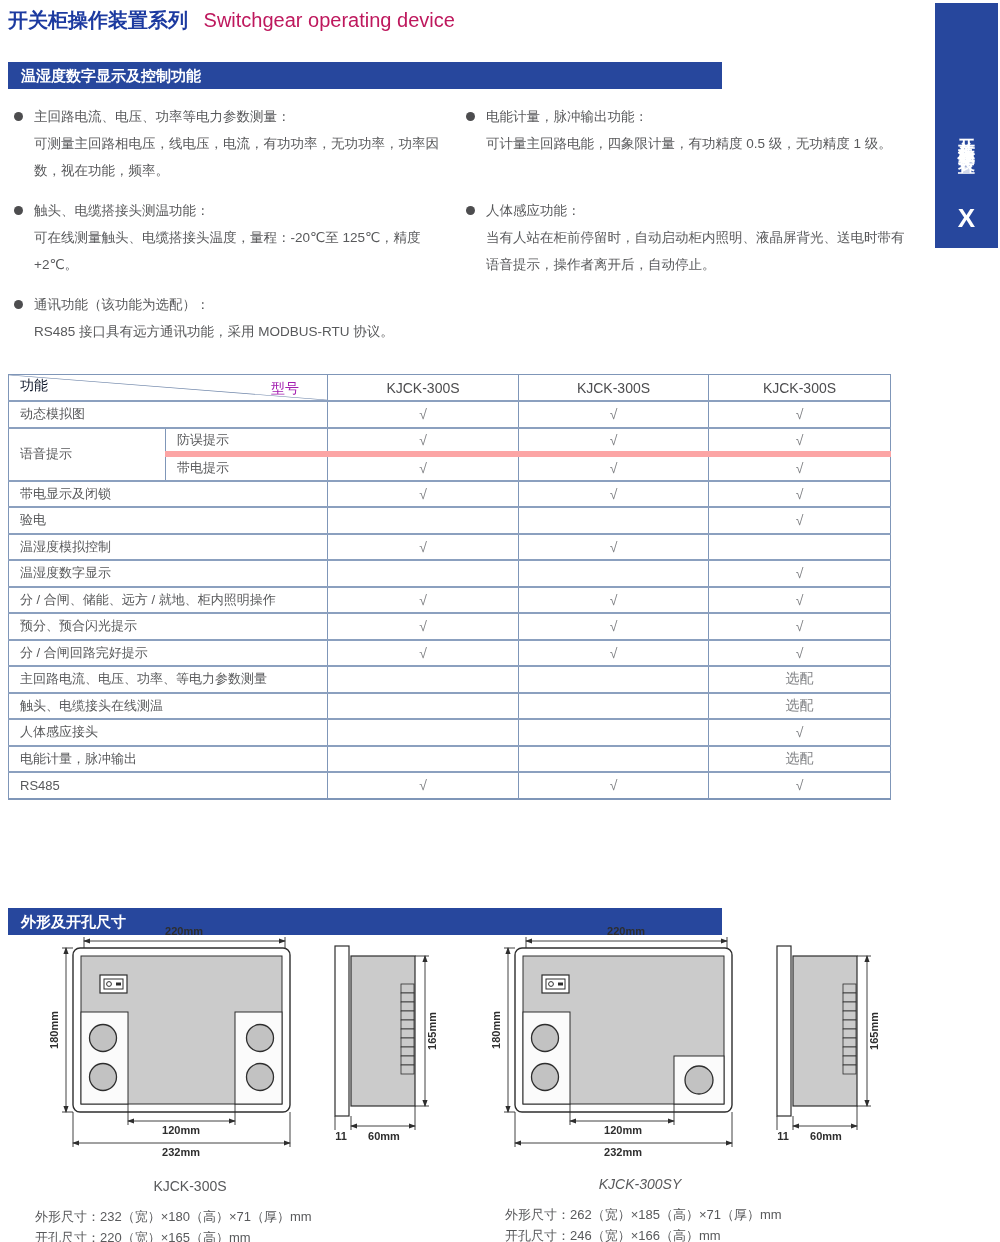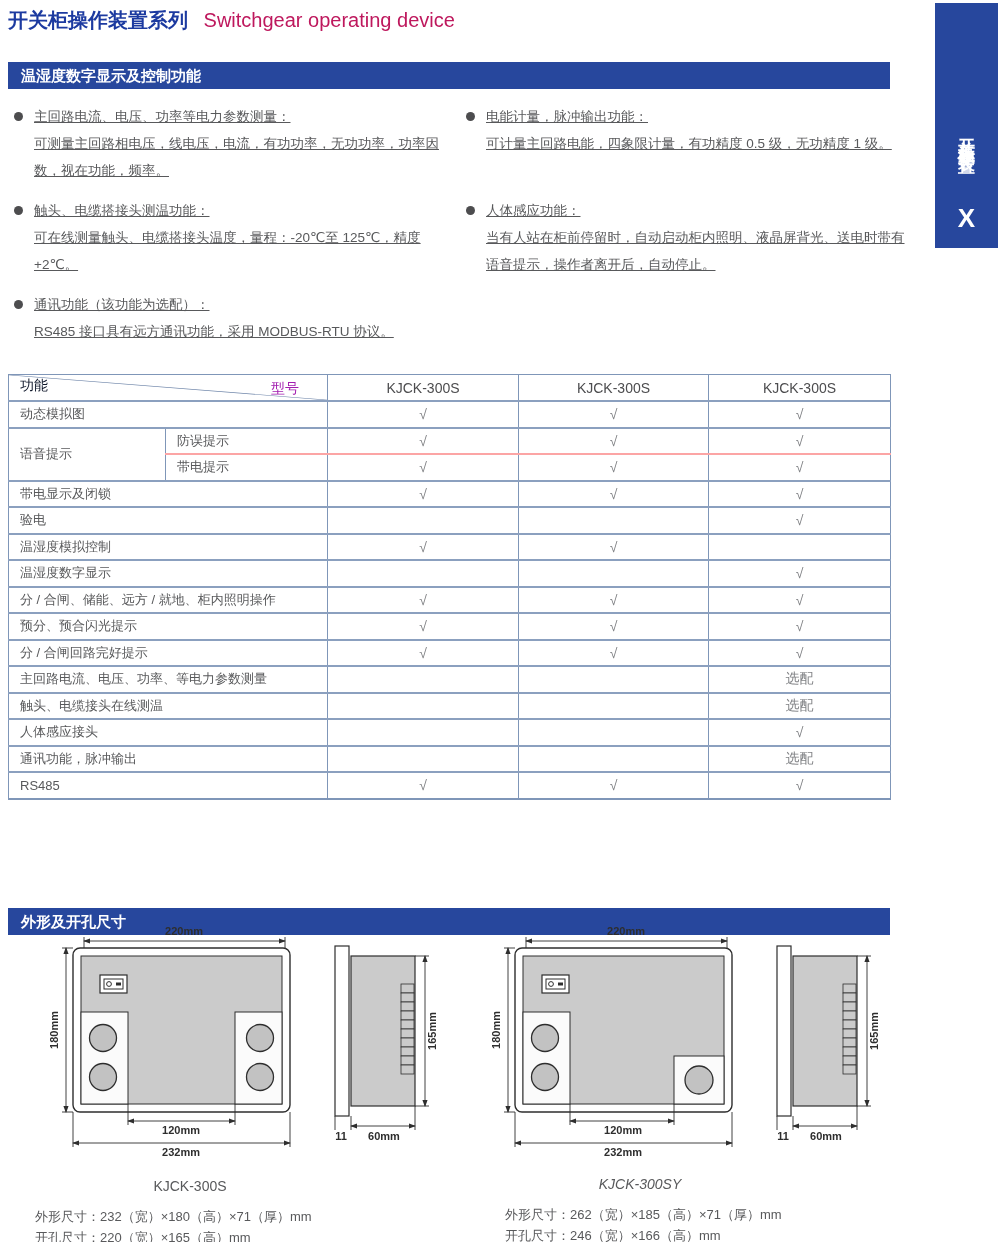--- a/index.html
+++ b/index.html
@@ -23,48 +23,48 @@
     font-size:17px;font-weight:bold;letter-spacing:3px;
     display:flex;justify-content:center;margin:0 auto;height:160px;
   }
   .side-tab .vtext{left:50%;transform:translateX(-50%);width:auto;}
   .side-tab .xletter{
     position:absolute;bottom:14px;left:0;width:100%;text-align:center;
     font-size:26px;font-weight:bold;
   }
   
   .sec-bar{
-    position:absolute;left:8px;width:882px;height:27px;background:#27479d;
+    position:absolute;left:8px;width:714px;height:27px;background:#27479d;
     color:#fff;font-size:15px;font-weight:bold;line-height:27px;padding-left:13px;
     box-sizing:border-box;
   }
   #sec1{top:62px;}
   #sec2{top:908px;}
   
   .bullets{
     position:absolute;left:8px;top:103px;width:905px;
     display:grid;grid-template-columns:452px 453px;align-items:start;
   }
   .bullet{display:flex;margin-bottom:13px;}
   .bullet .dot{
     flex:0 0 auto;width:9px;height:9px;border-radius:50%;background:#4d4d4f;
     margin:9px 11px 0 6px;
   }
-  .bullet .txt{font-size:13.5px;line-height:27px;color:#58595b;text-decoration:underline;}
+  .bullet .txt{font-size:13.5px;line-height:27px;color:#58595b;}
   .b-title{white-space:nowrap;}
   
   .ftable-wrap{position:absolute;left:8px;top:374px;width:882px;}
   table.ftable{
     width:882px;border-collapse:collapse;table-layout:fixed;
     border:1px solid #7f96b8;border-bottom:2px solid #7f96b8;
     font-size:13px;color:#58595b;
   }
   table.ftable tr{border-top:2px solid #8ba0bf;}
   table.ftable tr.head{border-top:none;}
-  table.ftable tr.subrow{border-top:2px solid #fca5a5;}
+  table.ftable tr.subrow{border-top:6px solid #fca5a5;}
   table.ftable td{
     border-left:1px solid #7f96b8;border-right:1px solid #7f96b8;
     height:26.5px;padding:0;box-sizing:border-box;
   }
   table.ftable td.lbl{padding-left:11px;text-align:left;border-radius:10px;}
   table.ftable td.ck{text-align:center;color:#808285;font-size:14px;}
   td.diag{position:relative;height:48px;padding:0;}
   td.diag .corner-top{position:absolute;top:5px;right:28px;font-size:14px;color:#a21caf;}
   td.diag .corner-bottom{position:absolute;bottom:5px;left:11px;font-size:14px;color:#0f172a;}
   td.model{height:48px;text-align:center;font-size:14px;color:#4d4d4f;}
@@ -229,21 +229,21 @@
           <td class="ck"></td>
           <td class="ck">选配</td>
         </tr>
         <tr>
           <td class="lbl" colspan="2">人体感应接头</td>
           <td class="ck"></td>
           <td class="ck"></td>
           <td class="ck">√</td>
         </tr>
         <tr>
-          <td class="lbl" colspan="2">通讯功能，脉冲输出</td>
+          <td class="lbl" colspan="2">电能计量，脉冲输出</td>
           <td class="ck"></td>
           <td class="ck"></td>
           <td class="ck">选配</td>
         </tr>
         <tr>
           <td class="lbl" colspan="2">RS485</td>
           <td class="ck">√</td>
           <td class="ck">√</td>
           <td class="ck">√</td>
         </tr>

